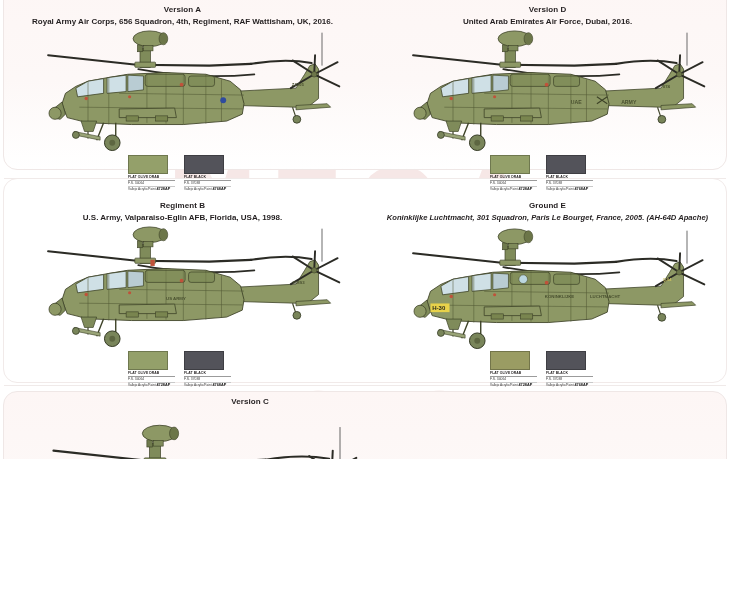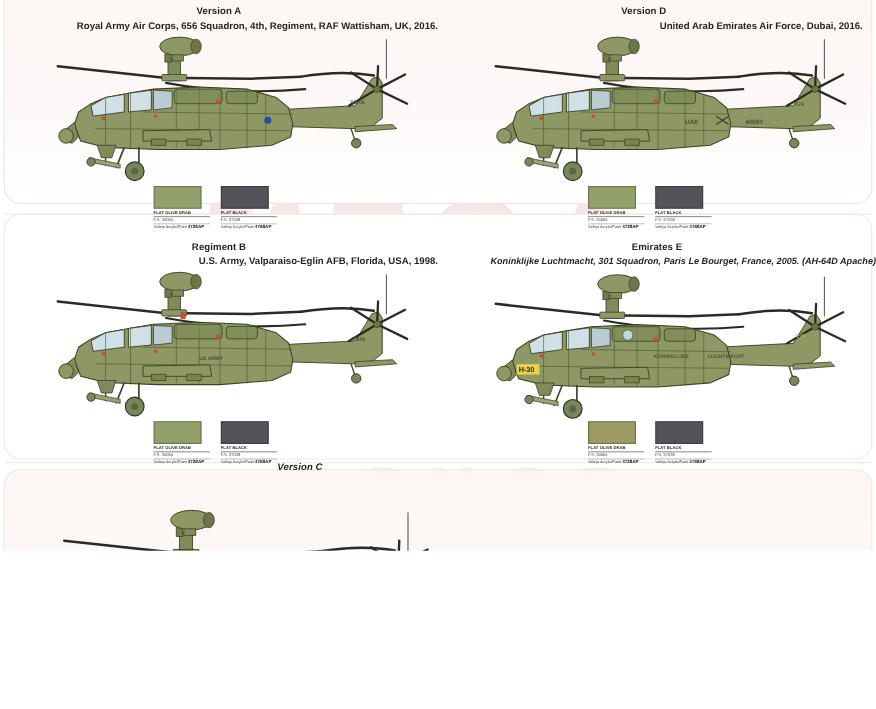--- a/index.html
+++ b/index.html
@@ -88,21 +88,21 @@
   .v-title {
     text-align: center;
     font-size: 8px;
     font-weight: bold;
     color: #231f20;
     letter-spacing: 0.01em;
     line-height: 1.55;
     white-space: nowrap;
   }
   .v-sub {
-    text-align: right;
+    text-align: center;
     font-size: 8px;
     font-weight: bold;
     color: #231f20;
     line-height: 1.55;
     white-space: nowrap;
   }
 
   
   .swatches {
     position: absolute;
@@ -289,21 +289,21 @@
     <div class="swatch">
       <div class="sw-chip" style="background:#53535a"></div>
       <div class="sw-name">Flat Black</div>
       <div class="sw-rule"></div>
       <div class="sw-fs">F.S. 37038</div>
       <div class="sw-brandrule"></div>
       <div class="sw-brand"><span>Vallejo Acrylic/Paint</span> <b>4768AP</b></div>
     </div>
   </div>
 
-  <div class="version" style="left:354px; top:4px; width:365px;">
+  <div class="version" style="left:365px; top:4px; width:365px;">
     <div class="v-title">Version D</div>
     <div class="v-sub">United Arab Emirates Air Force, Dubai, 2016.</div>
   </div>
   <svg class="heli" style="left:377px; top:24px;" width="360" height="130" viewBox="0 0 360 150">
     <use href="#apache-olive"></use>
     <text x="302" y="74" font-family="Liberation Sans, sans-serif" font-size="5" fill="#4a5130" font-weight="bold">074</text>
     <text x="196" y="92" font-family="Liberation Sans, sans-serif" font-size="6" fill="#4a5130" font-weight="bold">UAE</text>
     <text x="254" y="92" font-family="Liberation Sans, sans-serif" font-size="6" fill="#4a5130" font-weight="bold">ARMY</text>
     <g transform="translate(232,88)">
       <path d="M-6,-4 L6,4 M6,-4 L-6,4" stroke="#3d4227" stroke-width="1.2"></path>
@@ -351,21 +351,21 @@
       <div class="sw-chip" style="background:#53535a"></div>
       <div class="sw-name">Flat Black</div>
       <div class="sw-rule"></div>
       <div class="sw-fs">F.S. 37038</div>
       <div class="sw-brandrule"></div>
       <div class="sw-brand"><span>Vallejo Acrylic/Paint</span> <b>4768AP</b></div>
     </div>
   </div>
 
   <div class="version" style="left:365px; top:200px; width:365px;">
-    <div class="v-title">Emirates E</div>
+    <div class="v-title">Ground E</div>
     <div class="v-sub" style="font-size:7.6px;font-style:italic;">Koninklijke Luchtmacht, 301 Squadron, Paris Le Bourget, France, 2005. (AH-64D Apache)</div>
   </div>
   <svg class="heli" style="left:377px; top:222px;" width="360" height="130" viewBox="0 0 360 150">
     <use href="#apache-olive"></use>
     <rect x="34" y="94" width="22" height="10" fill="#e8d24a"></rect>
     <text x="36" y="102" font-family="Liberation Sans, sans-serif" font-size="7" fill="#2b2b1d" font-weight="bold">H-30</text>
     <text x="166" y="88" font-family="Liberation Sans, sans-serif" font-size="5" fill="#4a5130" font-weight="bold">KONINKLIJKE</text>
     <text x="218" y="88" font-family="Liberation Sans, sans-serif" font-size="5" fill="#4a5130" font-weight="bold">LUCHTMACHT</text>
     <text x="302" y="68" font-family="Liberation Sans, sans-serif" font-size="4.5" fill="#c9c060" font-weight="bold">Q-04</text>
     <circle cx="141" cy="66" r="5" fill="#bcd8e0" stroke="#3d4227" stroke-width="0.6"></circle>
@@ -382,21 +382,21 @@
     <div class="swatch">
       <div class="sw-chip" style="background:#53535a"></div>
       <div class="sw-name">Flat Black</div>
       <div class="sw-rule"></div>
       <div class="sw-fs">F.S. 37038</div>
       <div class="sw-brandrule"></div>
       <div class="sw-brand"><span>Vallejo Acrylic/Paint</span> <b>4768AP</b></div>
     </div>
   </div>
 
-  <div class="version" style="left:0px; top:384px; width:500px;font-style:italic;">
+  <div class="version" style="left:0px; top:396px; width:500px;">
     <div class="v-title">Version C</div>
   </div>
   <svg class="heli" style="left:14px; top:418px;" width="380" height="136" viewBox="0 0 360 150">
     <use href="#apache-olive"></use>
 
     <g clip-path="url(#apacheBodyClip)" opacity="0.97">
       <path d="M38,56 C50,66 44,86 54,98 C64,112 50,120 42,120 L28,120 L28,56 Z" fill="#3f7a3e"></path>
       <path d="M58,56 C70,68 62,82 72,94 C82,106 70,120 62,120 L48,120 C58,112 66,104 56,92
                C46,80 50,66 44,56 Z" fill="#e0ae3a"></path>
       <path d="M86,56 C98,68 88,84 98,96 C108,108 96,120 88,120 L74,120 C84,110 92,100 82,88

